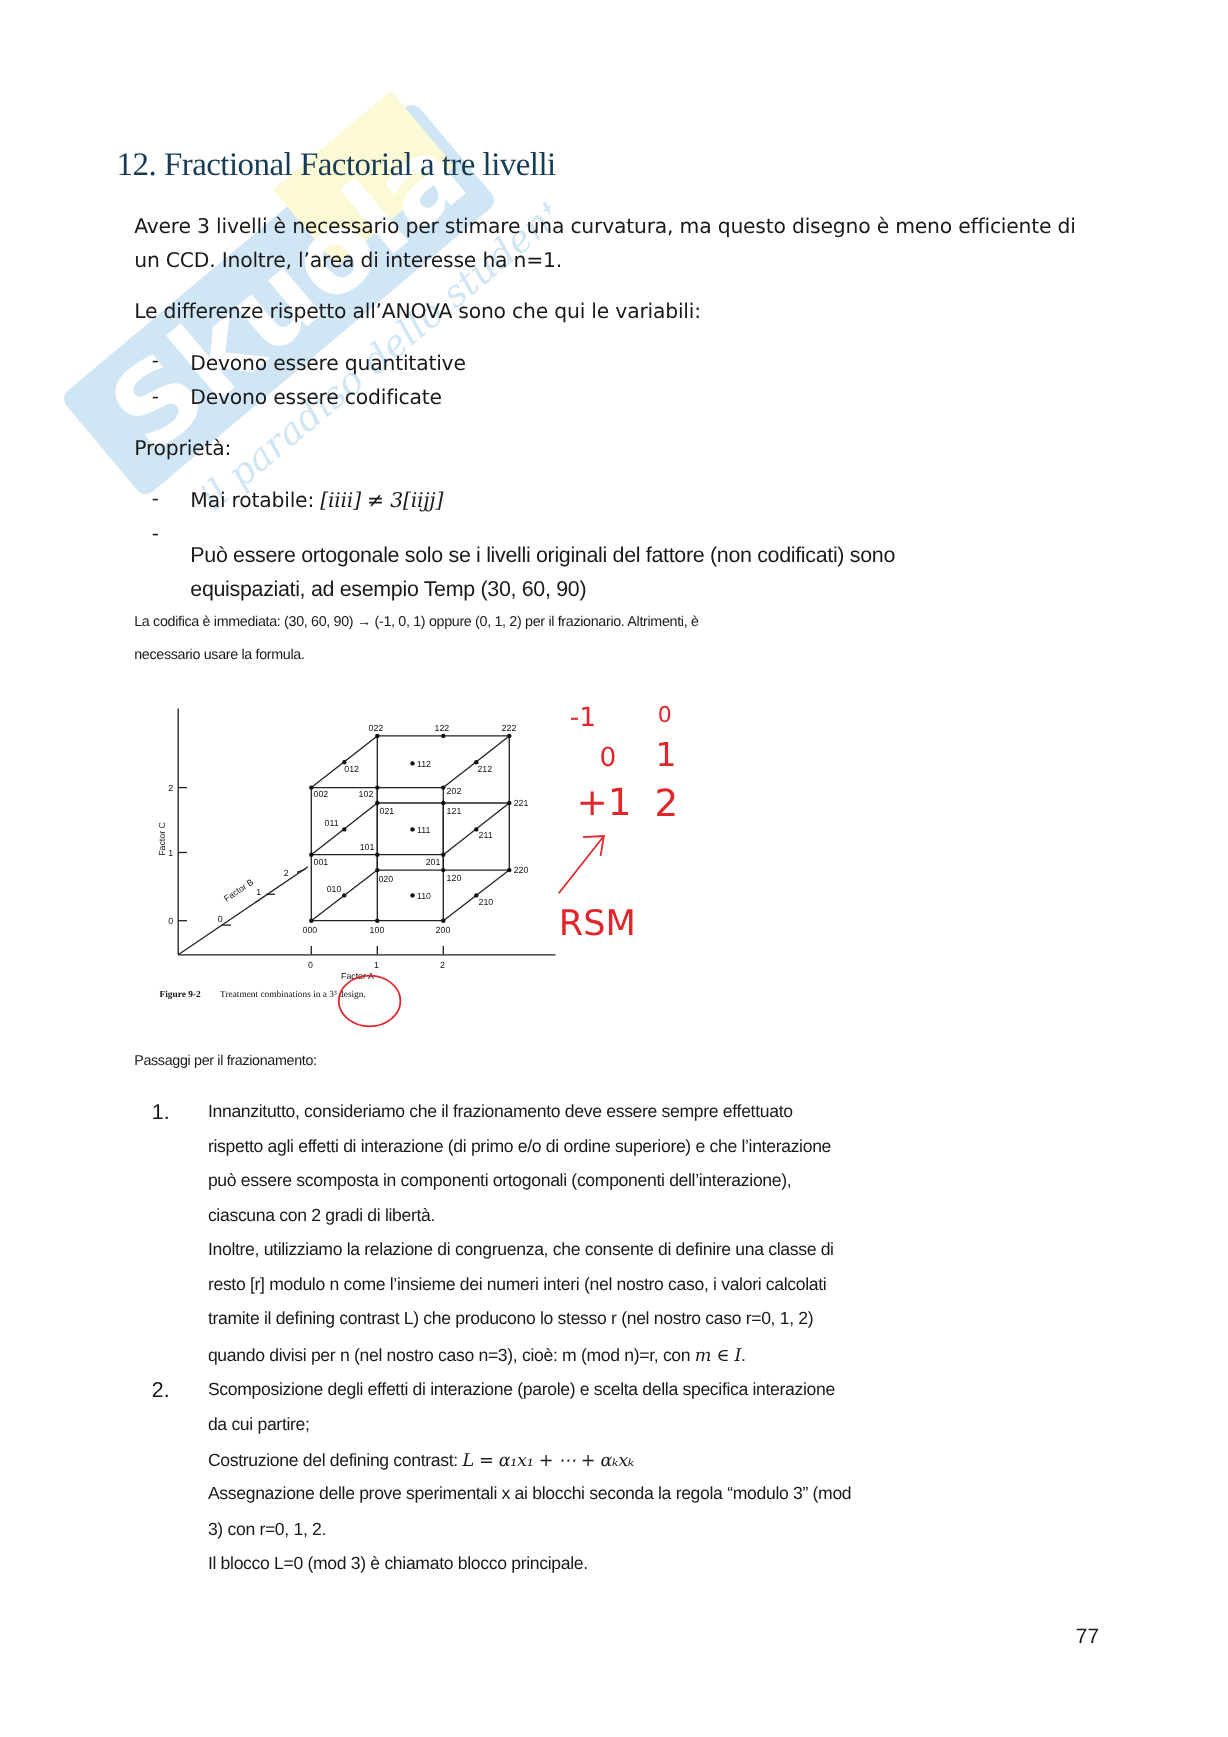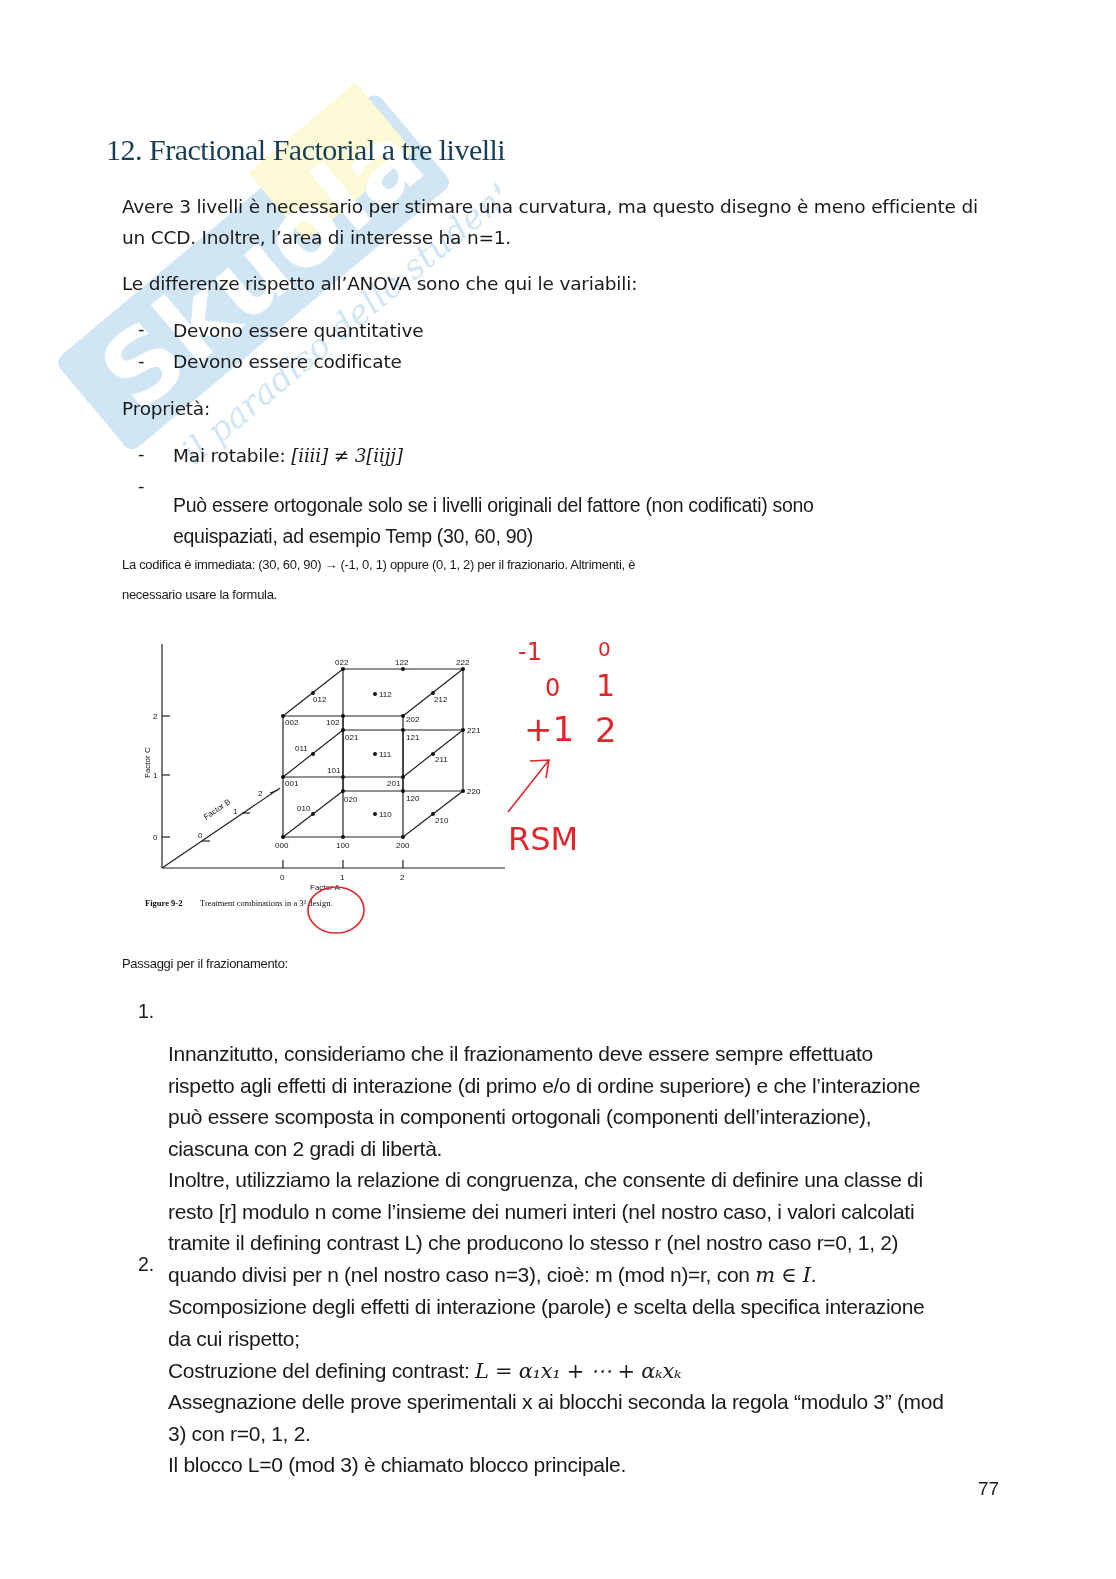--- a/index.html
+++ b/index.html
@@ -15,21 +15,21 @@
     font-family: Liberation Serif, serif; font-weight: normal;
     font-size: 30px; color: #173d55; letter-spacing: -0.5px; white-space: nowrap;
   }
   .p { position: absolute; left: 0; font-size: 18.5px; line-height: 32px; white-space: nowrap; letter-spacing: -0.2px; margin-left: 16px; }
   .p.cond { font-family: "Liberation Sans", sans-serif; font-size: 13px; letter-spacing: -0.3px; }
   .bullet { position: absolute; left: 32px; font-size: 18px; }
   .btext { position: absolute; left: 67px; font-size: 18.5px; line-height: 32px; white-space: nowrap; letter-spacing: -0.2px; text-align: center; }
   .btext.cond { font-family: "Liberation Sans", sans-serif; font-size: 19.5px; letter-spacing: -0.3px; margin-top: 17px; }
   .math { font-family: "DejaVu Serif", serif; font-style: italic; }
   .num { position: absolute; left: 32px; font-family: "Liberation Sans", sans-serif; font-size: 19.5px; line-height: 32px; }
-  .line { position: absolute; left: 62px; font-family: "Liberation Sans", sans-serif; font-size: 21px; line-height: 32px; white-space: nowrap; letter-spacing: -0.3px; margin-top: 43px; }
+  .line { position: absolute; left: 83px; font-family: "Liberation Sans", sans-serif; font-size: 16px; line-height: 32px; white-space: nowrap; letter-spacing: -0.3px; }
   .fig { position: absolute; left: 130px; top: 638px; width: 520px; height: 300px; }
   .pagenum { position: absolute; left: 978px; top: 1478px; font-family: "Liberation Sans", sans-serif; font-size: 19px; color: #1a1a1a; text-align: right; }
 </style>
 </head>
 <body>
 
 <svg class="watermark" viewBox="0 0 480 480">
   <g transform="rotate(-40 240 240)" opacity="0.22">
     <rect x="30" y="170" width="420" height="120" rx="10" fill="#2f8fd6"></rect>
     <rect x="300" y="150" width="140" height="90" fill="#f2e64a"></rect>
@@ -71,21 +71,21 @@
   <div class="line" style="top:1090px">ciascuna con 2 gradi di libertà.</div>
   <div class="line" style="top:1121px">Inoltre, utilizziamo la relazione di congruenza, che consente di definire una classe di</div>
   <div class="line" style="top:1153px">resto [r] modulo n come l’insieme dei numeri interi (nel nostro caso, i valori calcolati</div>
   <div class="line" style="top:1184px">tramite il defining contrast L) che producono lo stesso r (nel nostro caso r=0, 1, 2)</div>
   <div class="line" style="top:1216px">
     <span>quando divisi per n (nel nostro caso n=3), cioè: m (mod n)=r, con </span><span class="math">m ∈ I</span><span>.</span>
   </div>
 
   <div class="num" style="top:1248px">2.</div>
   <div class="line" style="top:1248px">Scomposizione degli effetti di interazione (parole) e scelta della specifica interazione</div>
-  <div class="line" style="top:1280px">da cui rispetto;</div>
+  <div class="line" style="top:1280px">da cui partire;</div>
   <div class="line" style="top:1312px">
     <span>Costruzione del defining contrast: </span><span class="math">L = α₁x₁ + ⋯ + αₖxₖ</span>
   </div>
   <div class="line" style="top:1343px">Assegnazione delle prove sperimentali x ai blocchi seconda la regola “modulo 3” (mod</div>
   <div class="line" style="top:1375px">3) con r=0, 1, 2.</div>
   <div class="line" style="top:1406px">Il blocco L=0 (mod 3) è chiamato blocco principale.</div>
 </div>
 
 <svg class="fig" viewBox="0 0 520 300" font-family="Liberation Sans, sans-serif">
   <g stroke="#222" stroke-width="1.2" fill="none">

